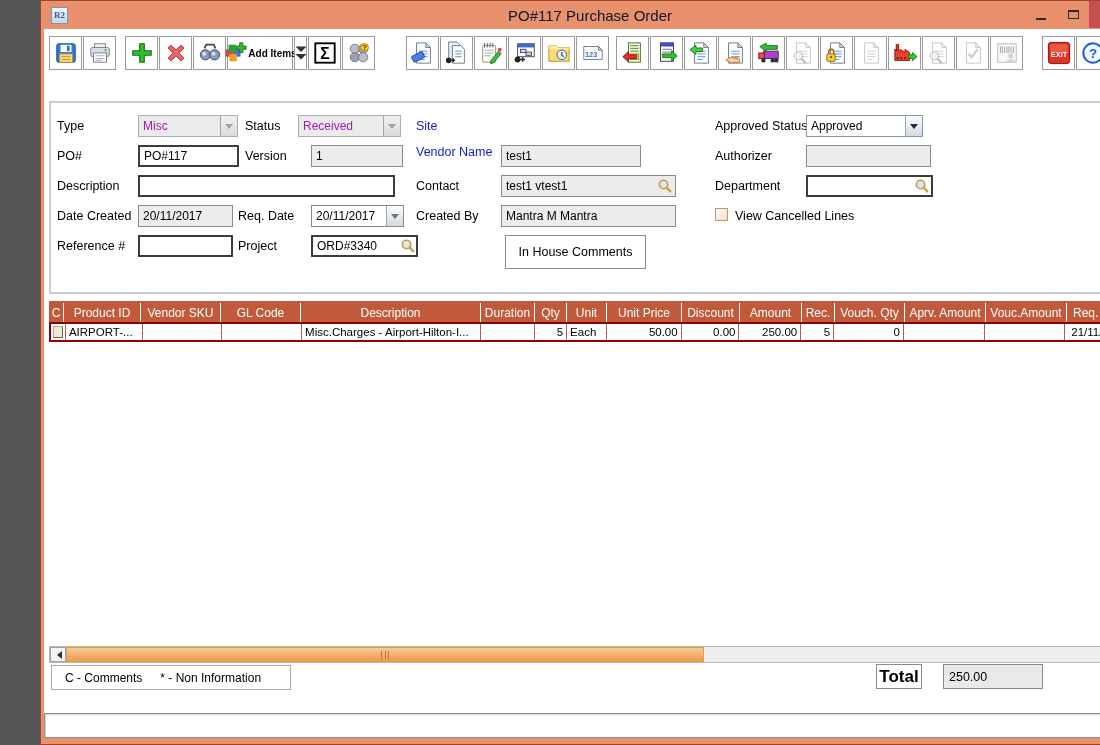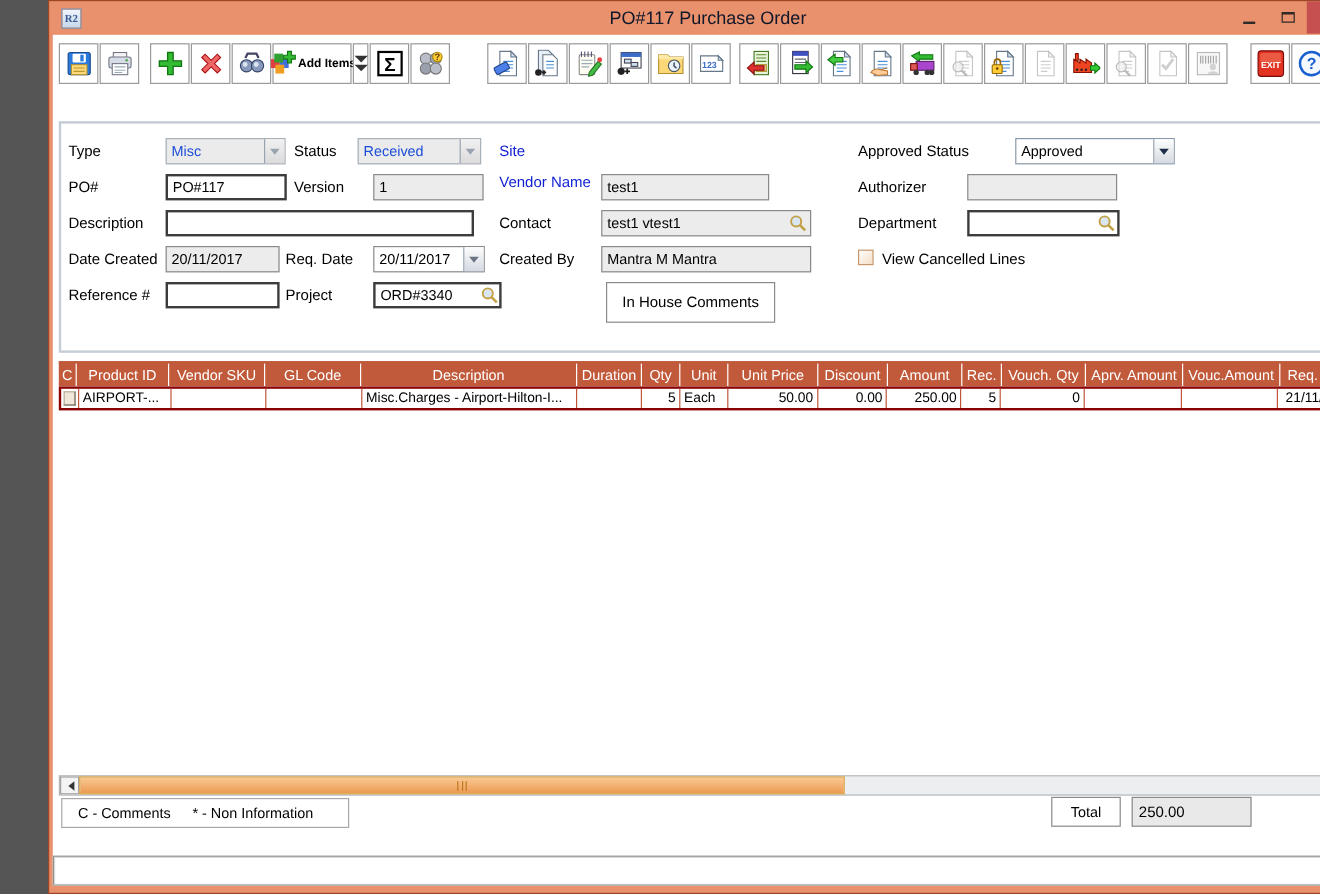--- a/index.html
+++ b/index.html
@@ -39,21 +39,21 @@
   .lbl{position:absolute;height:22px;line-height:22px;font-size:12.5px;color:#000;white-space:nowrap;}
   .lbl.blue{color:#0f1fd4;}
   .ro{position:absolute;height:22px;background:#ECECEC;border:1px solid #8a8a8a;font-size:12px;padding:0 4px;display:flex;align-items:center;white-space:nowrap;overflow:hidden;}
   .ed{position:absolute;height:22px;background:#fff;border:2px solid #3c3c3c;display:flex;align-items:center;}
   .ed input{border:none;outline:none;width:100%;height:100%;font:12px "Liberation Sans",sans-serif;padding:0 4px;background:transparent;}
   .combo{position:absolute;height:22px;border:1px solid #8898a8;background:#fff;display:flex;}
   .combo .cval{flex:1;font-size:12px;padding:3px 4px;white-space:nowrap;overflow:hidden;}
   .combo .cbtn{width:17px;border-left:1px solid #98a4b2;background:linear-gradient(#fdfdfd,#d4dae2);display:flex;align-items:center;justify-content:center;}
   .arr{width:0;height:0;border:4px solid transparent;border-top:5px solid #1c2b46;margin-top:4px;}
   .combo.dis{background:#EBEBEB;border-color:#a8b0b8;}
-  .combo.dis .cval{color:#1d4ed8;}
+  .combo.dis .cval{color:#a21caf;}
   .combo.dis .cbtn{background:linear-gradient(#f1f1f1,#dbdbdb);}
   .combo.dis .arr{border-top-color:#9aa4ae;}
   .searchbtn{width:20px;height:100%;display:flex;align-items:center;justify-content:center;}
   .flexspace{flex:1;}
   .checkbox{position:absolute;width:13px;height:13px;border:1px solid #c8956a;background:linear-gradient(135deg,#ffffff,#f4ddc4);}
   .btn{position:absolute;background:#fff;border:1px solid #8a8a8a;font-size:12.5px;color:#000;display:flex;align-items:center;justify-content:center;}
   
   .thead{position:absolute;left:5px;top:272px;width:1084px;height:21px;display:flex;background:#C05A3B;border-top:2px solid #C05A3B;}
   .th{border-right:1px solid #fff;color:#fff;font-size:12px;display:flex;align-items:center;justify-content:center;white-space:nowrap;overflow:hidden;flex-shrink:1;}
   .th:last-child{border-right:none;}
@@ -68,21 +68,21 @@
   .sarrow{position:absolute;top:0;width:16px;height:15px;background:#f4f4f4;border:1px solid #a2a2a2;display:flex;align-items:center;justify-content:center;}
   .sarrow.left{left:0;}
   .sarrow.right{right:0;}
   .tri-l{width:0;height:0;border:4px solid transparent;border-right:5px solid #333;margin-right:2px;}
   .tri-r{width:0;height:0;border:4px solid transparent;border-left:5px solid #333;margin-left:2px;}
   .thumb{position:absolute;left:16px;top:0;width:638px;height:15px;background:linear-gradient(#f9c994,#ec9a52);border:1px solid #dca23e;display:flex;align-items:center;justify-content:center;}
   .grip{width:8px;height:8px;border-left:1px solid #c07820;border-right:1px solid #c07820;background:transparent;position:relative;}
   .grip::after{content:"";position:absolute;left:3px;top:0;width:1px;height:8px;background:#c07820;}
   
   .legend{position:absolute;left:7px;top:636px;width:240px;height:25px;border:1px solid #a8a8a8;display:flex;align-items:center;gap:18px;padding:0 13px;font-size:12px;background:#fff;white-space:nowrap;}
-  .totallbl{position:absolute;left:832px;top:635px;width:58px;height:25px;border:1px solid #8a8a8a;display:flex;align-items:center;justify-content:center;font-size:12px;font-weight:400;background:#fff;}
+  .totallbl{position:absolute;left:832px;top:635px;width:46px;height:25px;border:1px solid #8a8a8a;display:flex;align-items:center;justify-content:center;font-size:17px;font-weight:700;background:#fff;}
   .totalval{position:absolute;left:899px;top:635px;width:100px;height:25px;border:1px solid #8a8a8a;background:#E9E9E9;display:flex;align-items:center;padding:0 5px;font-size:12.5px;}
   .statusbar{position:absolute;left:0px;top:684px;width:1094px;height:25px;background:#fff;border:1px solid #8f8f8f;box-shadow:inset 1px 1px 0 #d8d8d8;}
 </style>
 </head>
 <body>
 
 <div class="window">
   <div class="titlebar">
     <div class="appicon">R2</div>
     <div class="wtitle">PO#117 Purchase Order</div>
@@ -409,21 +409,21 @@
       </div>
       <div class="lbl" style="left:194px;top:12px">Status</div>
       <div class="combo dis" style="left:247px;top:12px;width:103px">
         <span class="cval">Received</span>
         <span class="cbtn">
             <span class="arr"></span>
           </span>
       </div>
       <div class="lbl blue" style="left:365px;top:12px">Site</div>
       <div class="lbl" style="left:664px;top:12px">Approved Status</div>
-      <div class="combo" style="left:795px;top:12px;width:133px">
+      <div class="combo" style="left:755px;top:12px;width:117px">
         <span class="cval">Approved</span>
         <span class="cbtn">
             <span class="arr"></span>
           </span>
       </div>
 
       <div class="lbl" style="left:6px;top:42px">PO#</div>
       <div class="ed" style="left:87px;top:42px;width:101px">
           <input value="PO#117" style="">
         </div>

